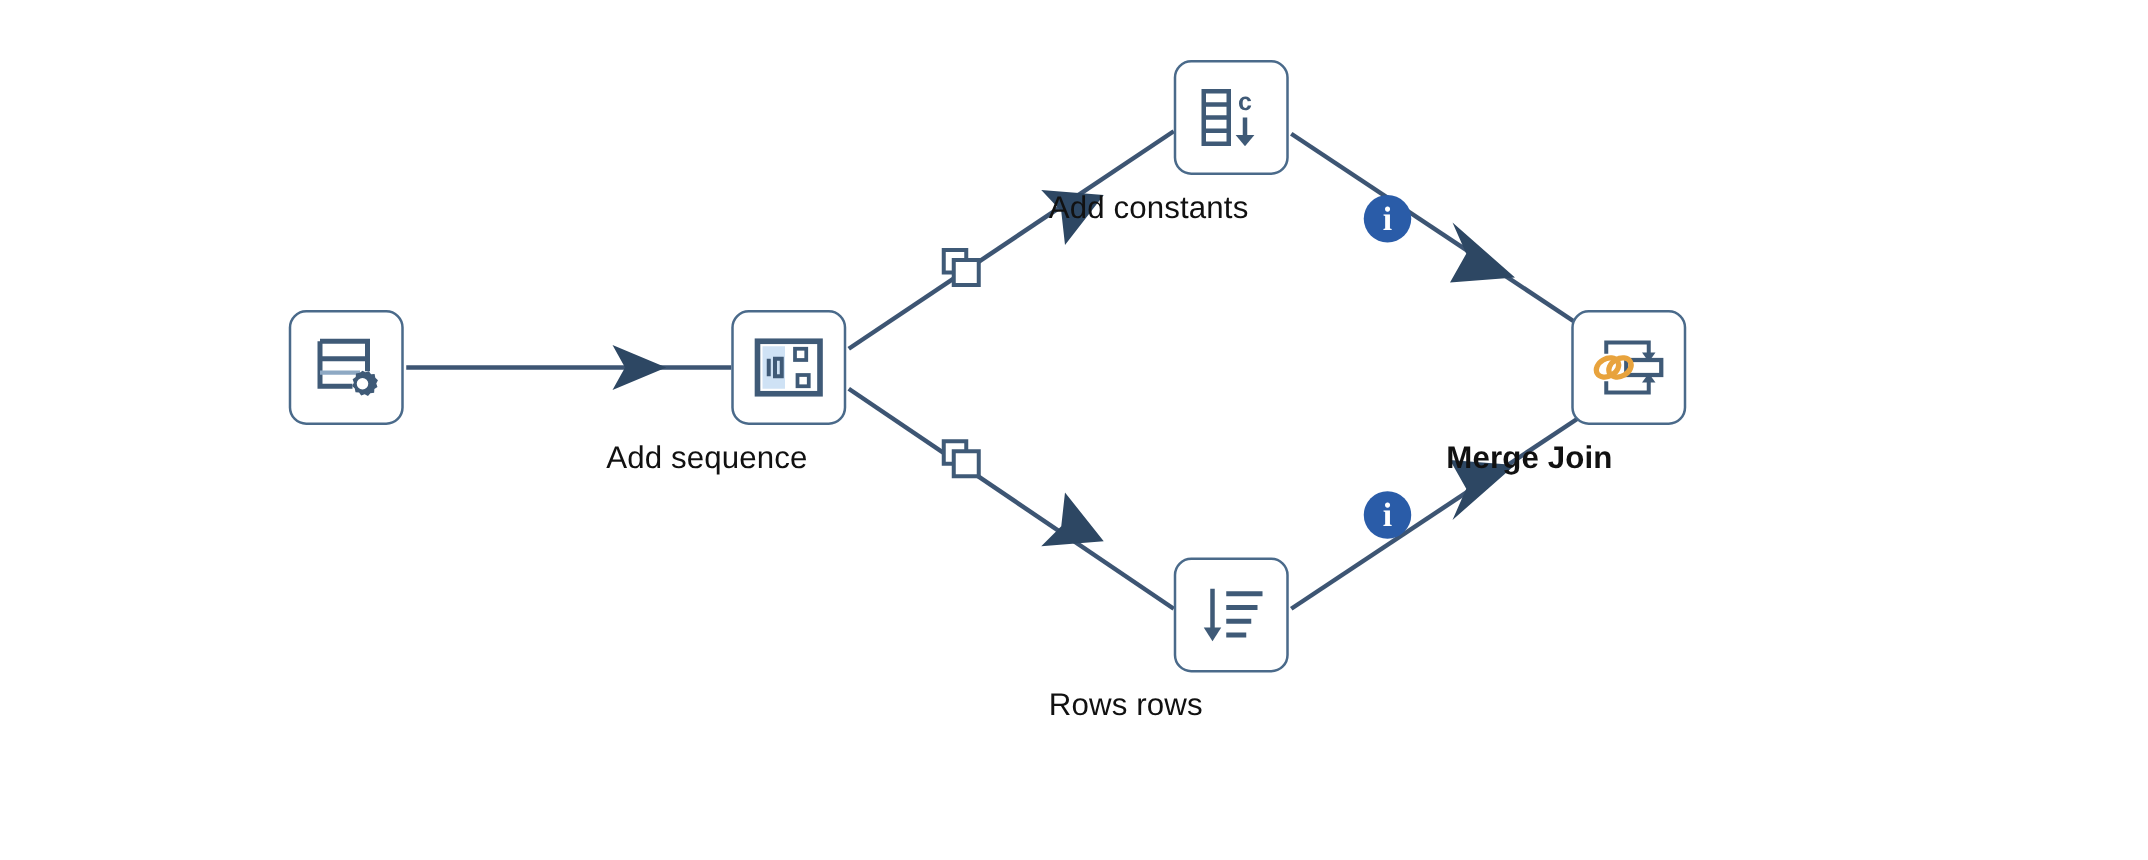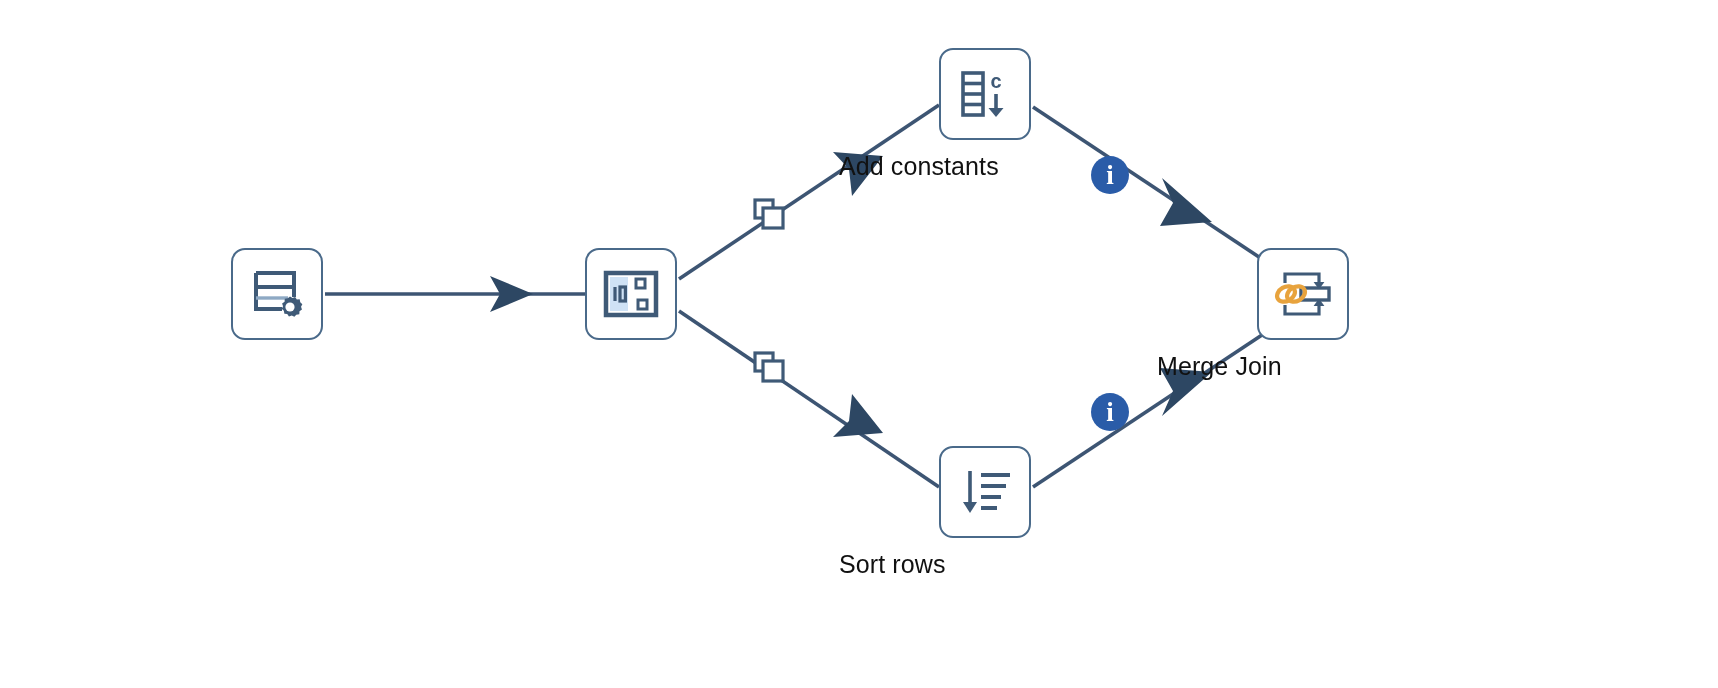--- a/index.html
+++ b/index.html
@@ -130,20 +130,21 @@
       <g fill="none" stroke="#3f5a77" stroke-width="3.2">
         <line x1="14" y1="23" x2="14" y2="37"></line>
         <rect x="19" y="23" width="5.4" height="14"></rect>
       </g>
       <g fill="none" stroke="#3f5a77" stroke-width="3">
         <rect x="35" y="15" width="9" height="9"></rect>
         <rect x="37" y="36" width="9" height="9"></rect>
       </g>
     </svg>
   </div>
+  <div class="node-label" style="left:485px; top:352px; width:292px;">Add sequence</div>
 
   <div class="node" style="left:939px; top:48px;">
     <svg width="62" height="62" viewBox="0 0 62 62">
       <g fill="none" stroke="#3f5a77" stroke-width="3.6">
         <rect x="9" y="10" width="20" height="42"></rect>
         <line x1="9" y1="20.5" x2="29" y2="20.5"></line>
         <line x1="9" y1="31" x2="29" y2="31"></line>
         <line x1="9" y1="41.5" x2="29" y2="41.5"></line>
       </g>
       <text x="42" y="25" font-family="'Liberation Sans', sans-serif" font-size="20" font-weight="bold" fill="#3f5a77" text-anchor="middle">c</text>
@@ -162,38 +163,38 @@
       </g>
       <path d="M 9 41 L 16 52 L 23 41 Z" fill="#3f5a77"></path>
       <g stroke="#3f5a77" stroke-width="4" stroke-linecap="square">
         <line x1="29" y1="14" x2="54" y2="14"></line>
         <line x1="29" y1="25" x2="50" y2="25"></line>
         <line x1="29" y1="36" x2="45" y2="36"></line>
         <line x1="29" y1="47" x2="41" y2="47"></line>
       </g>
     </svg>
   </div>
-  <div class="node-label" style="left:839px; top:550px; width:292px;">Sort rows</div>
+  <div class="node-label" style="left:839px; top:550px; width:292px;">Rows rows</div>
 
   <div class="node" style="left:1257px; top:248px;">
     <svg width="64" height="62" viewBox="0 0 64 62">
       <g fill="none" stroke="#3f5a77" stroke-width="3.2">
         <path d="M 14 20 L 14 11 L 48 11 L 48 20"></path>
         <path d="M 14 42 L 14 51 L 48 51 L 48 42"></path>
       </g>
       <path d="M 42.6 19 L 48 26.5 L 53.4 19 Z" fill="#3f5a77"></path>
       <path d="M 42.6 43 L 48 35.5 L 53.4 43 Z" fill="#3f5a77"></path>
       <rect x="30" y="25" width="28" height="12" fill="#ffffff" stroke="#3f5a77" stroke-width="3.4"></rect>
       <g fill="none" stroke="#e8a33d" stroke-width="4.2">
         <ellipse cx="15" cy="31" rx="9.5" ry="7" transform="rotate(-30 15 31)"></ellipse>
         <ellipse cx="25" cy="31" rx="9.5" ry="7" transform="rotate(-30 25 31)"></ellipse>
       </g>
     </svg>
   </div>
-  <div class="node-label" style="left:1157px; top:352px; width:292px;">Merge Join</div>
+  <div class="node-label" style="left:1157px; top:352px; width:292px;font-weight:bold;">Merge Join</div>
 
   <div class="hop-icon" style="left:752px; top:197px;">
     <svg width="34" height="34" viewBox="0 0 34 34">
       <rect x="3" y="3" width="18" height="18" fill="#ffffff" stroke="#3f5a77" stroke-width="3.2"></rect>
       <rect x="11" y="11" width="20" height="20" fill="#ffffff" stroke="#3f5a77" stroke-width="3.2"></rect>
     </svg>
   </div>
 
   <div class="hop-icon" style="left:752px; top:350px;">
     <svg width="34" height="34" viewBox="0 0 34 34">

